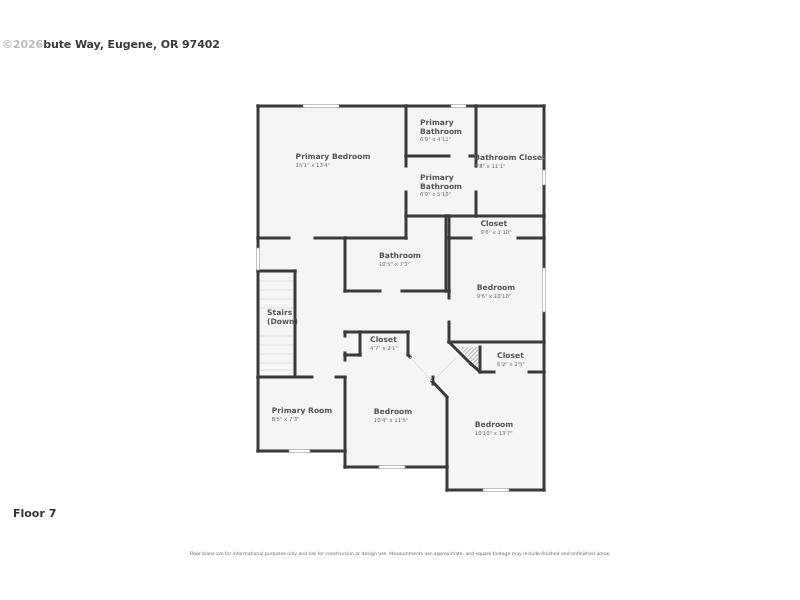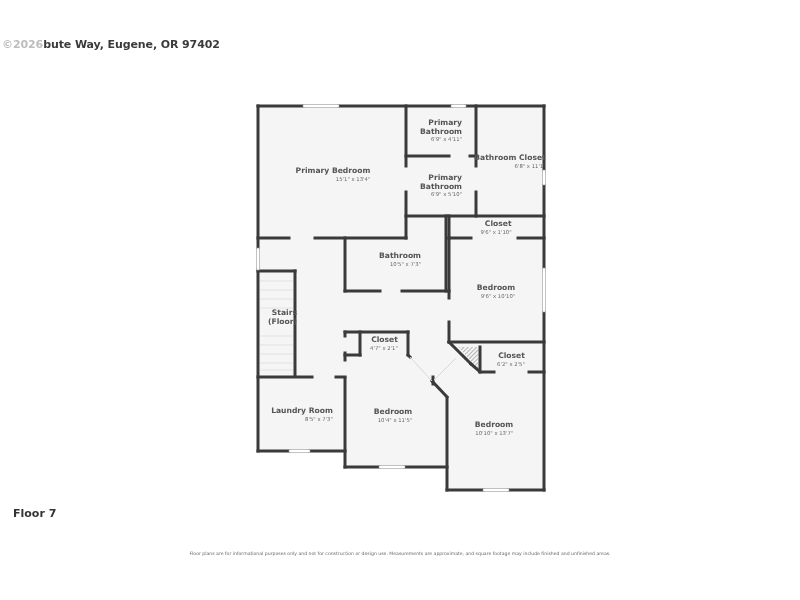--- a/index.html
+++ b/index.html
@@ -14,21 +14,21 @@
   .title .wm { color:#bdbdbd; font-weight:bold; }
   .floor-label {
     position:absolute; left:13px; top:507px; font-size:11px; font-weight:bold; color:#333;
   }
   .disclaimer {
     position:absolute; left:0; width:800px; top:551px; text-align:center;
     font-size:4.6px; color:#666; white-space:nowrap;
   }
   svg.plan { position:absolute; left:0; top:0; }
   .room {
-    position:absolute; text-align:right; transform:translate(-50%,-50%);
+    position:absolute; text-align:left; transform:translate(-50%,-50%);
     white-space:nowrap; line-height:1.15;
   }
   .room .name { font-size:7.6px; font-weight:bold; color:#555; }
   .room .dim { font-size:5.3px; color:#666; }
 </style>
 </head>
 <body>
 
 <div class="title"><span class="wm">©2026</span><span>bute Way, Eugene, OR 97402</span></div>
 
@@ -139,21 +139,21 @@
     <rect x="379" y="465.5" width="26" height="3"></rect>
     <rect x="483" y="488.5" width="26" height="3"></rect>
   </g>
 
   <g stroke="#d8d8d8" stroke-width="1">
     <line x1="410" y1="357" x2="432" y2="381"></line>
     <line x1="434" y1="380" x2="456" y2="358"></line>
   </g>
 </svg>
 
-<div class="room" style="left:333px; top:174px;">
+<div class="room" style="left:333px; top:160px;">
   <div class="name">Primary Bedroom</div>
   <div class="dim">15'1" x 13'4"</div>
 </div>
 <div class="room" style="left:441px; top:131px;">
   <div class="name">Primary<br>Bathroom</div>
   <div class="dim">6'9" x 4'11"</div>
 </div>
 <div class="room" style="left:441px; top:186px;">
   <div class="name">Primary<br>Bathroom</div>
   <div class="dim">6'9" x 5'10"</div>
@@ -169,32 +169,32 @@
 <div class="room" style="left:400px; top:259px;">
   <div class="name">Bathroom</div>
   <div class="dim">10'5" x 7'3"</div>
 </div>
 <div class="room" style="left:496px; top:291px;">
   <div class="name">Bedroom</div>
   <div class="dim">9'6" x 10'10"</div>
 </div>
 <div class="room" style="left:276px; top:318px;padding-left:13px;">
   <div class="name">Stairs</div>
-  <div class="name">(Floor)</div>
+  <div class="name">(Down)</div>
 </div>
 <div class="room" style="left:384px; top:343px;">
   <div class="name">Closet</div>
   <div class="dim">4'7" x 2'1"</div>
 </div>
 <div class="room" style="left:511px; top:359px;">
   <div class="name">Closet</div>
   <div class="dim">6'2" x 2'5"</div>
 </div>
 <div class="room" style="left:302px; top:414px;">
-  <div class="name">Laundry Room</div>
+  <div class="name">Primary Room</div>
   <div class="dim">8'5" x 7'3"</div>
 </div>
 <div class="room" style="left:393px; top:415px;">
   <div class="name">Bedroom</div>
   <div class="dim">10'4" x 11'5"</div>
 </div>
 <div class="room" style="left:494px; top:428px;">
   <div class="name">Bedroom</div>
   <div class="dim">10'10" x 13'7"</div>
 </div>

